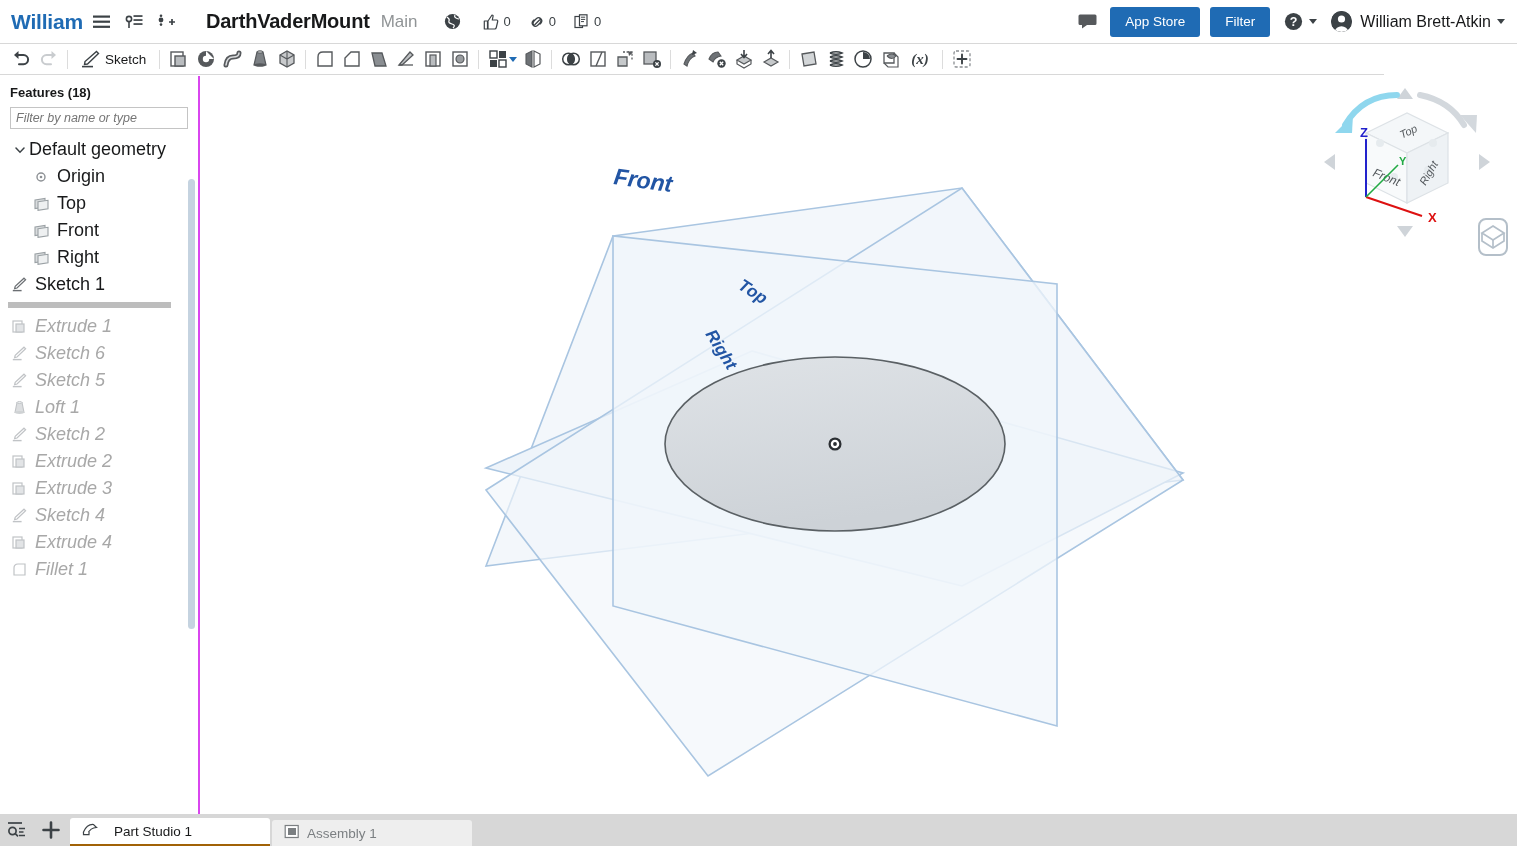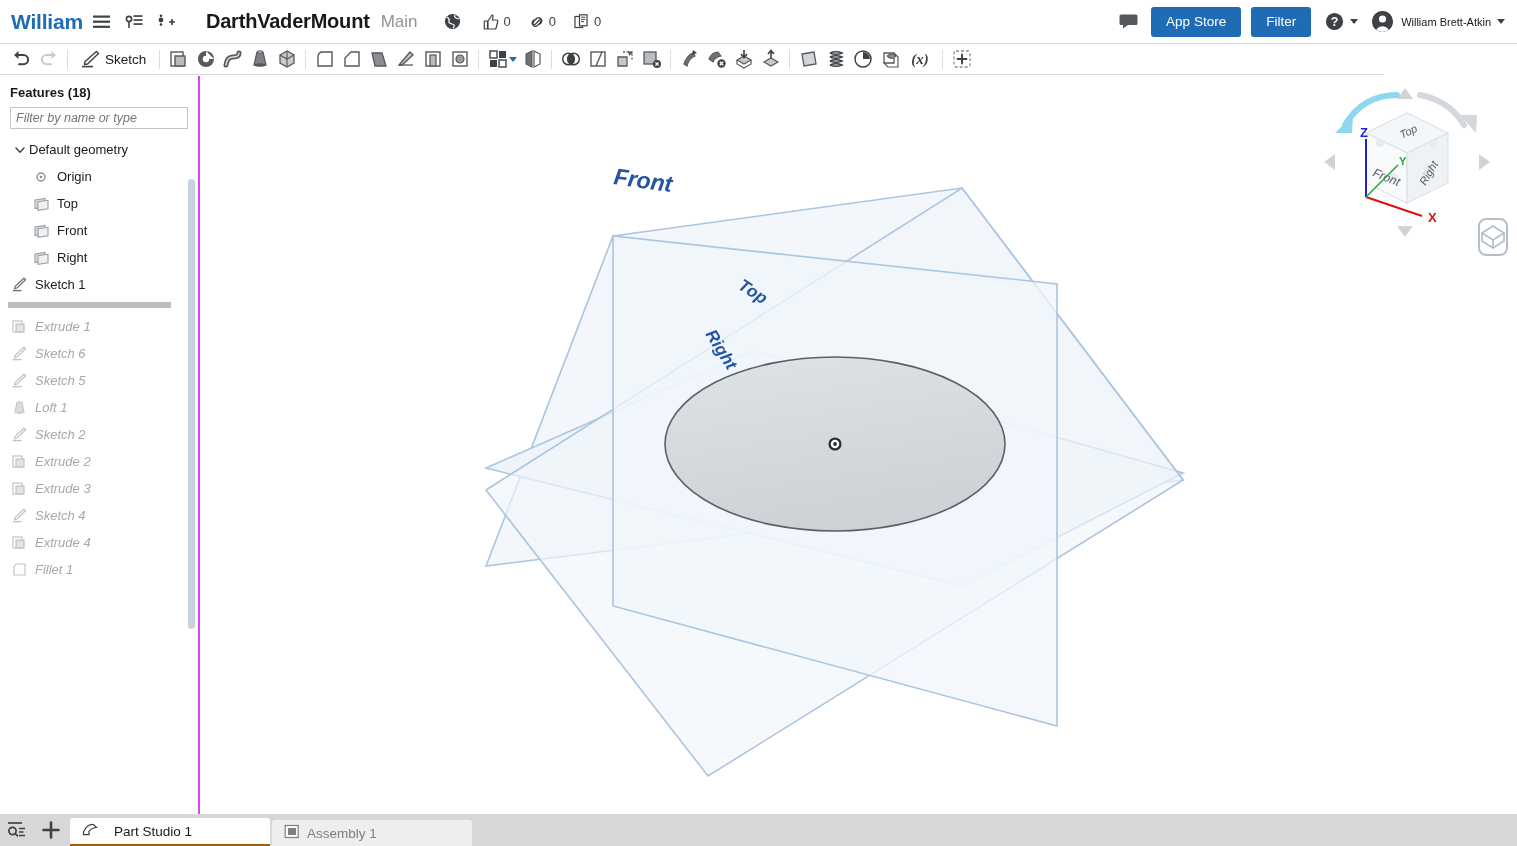--- a/index.html
+++ b/index.html
@@ -47,21 +47,21 @@
     font-size: 13.5px; font-family: inherit; cursor: pointer;
     margin-left: 10px;
   }
   .help-wrap { display: flex; align-items: center; margin-left: 14px; cursor: pointer; }
   .user-wrap { display: flex; align-items: center; margin-left: 14px; cursor: pointer; }
   .avatar {
     width: 21px; height: 21px; border-radius: 50%;
     background: #3c4246; display: flex; align-items: flex-end;
     justify-content: center; overflow: hidden; margin-right: 8px;
   }
-  .user-name { font-size: 11px; color: #18191a; }
+  .user-name { font-size: 16px; color: #18191a; }
   .caret {
     width: 0; height: 0; margin-left: 6px;
     border-left: 4px solid transparent; border-right: 4px solid transparent;
     border-top: 5px solid #3c4246;
   }
 
   
   .toolbar {
     position: absolute; top: 44px; left: 0;
     width: 1384px; height: 31px;
@@ -105,21 +105,21 @@
     border: 1px solid #c4c4c4; background: #fff;
     font-size: 12.5px; font-style: italic; color: #9a9a9a;
     padding: 0 5px; font-family: inherit; outline: none;
   }
   .tree {
     flex: 1; overflow: hidden; position: relative;
     padding-top: 1px;
   }
   .tree-row {
     display: flex; align-items: center; height: 27px;
-    font-size: 13px; color: #18191a; cursor: pointer;
+    font-size: 18px; color: #18191a; cursor: pointer;
     padding-left: 10px;
     text-align: right;
   }
   .tree-row.dim { color: #a8a8a8; font-style: italic; }
   .tree-row .t-ico {
     width: 18px; height: 16px; display: flex;
     align-items: center; justify-content: center;
     margin-right: 7px; flex: none;
   }
   .indent1 { padding-left: 14px; }

